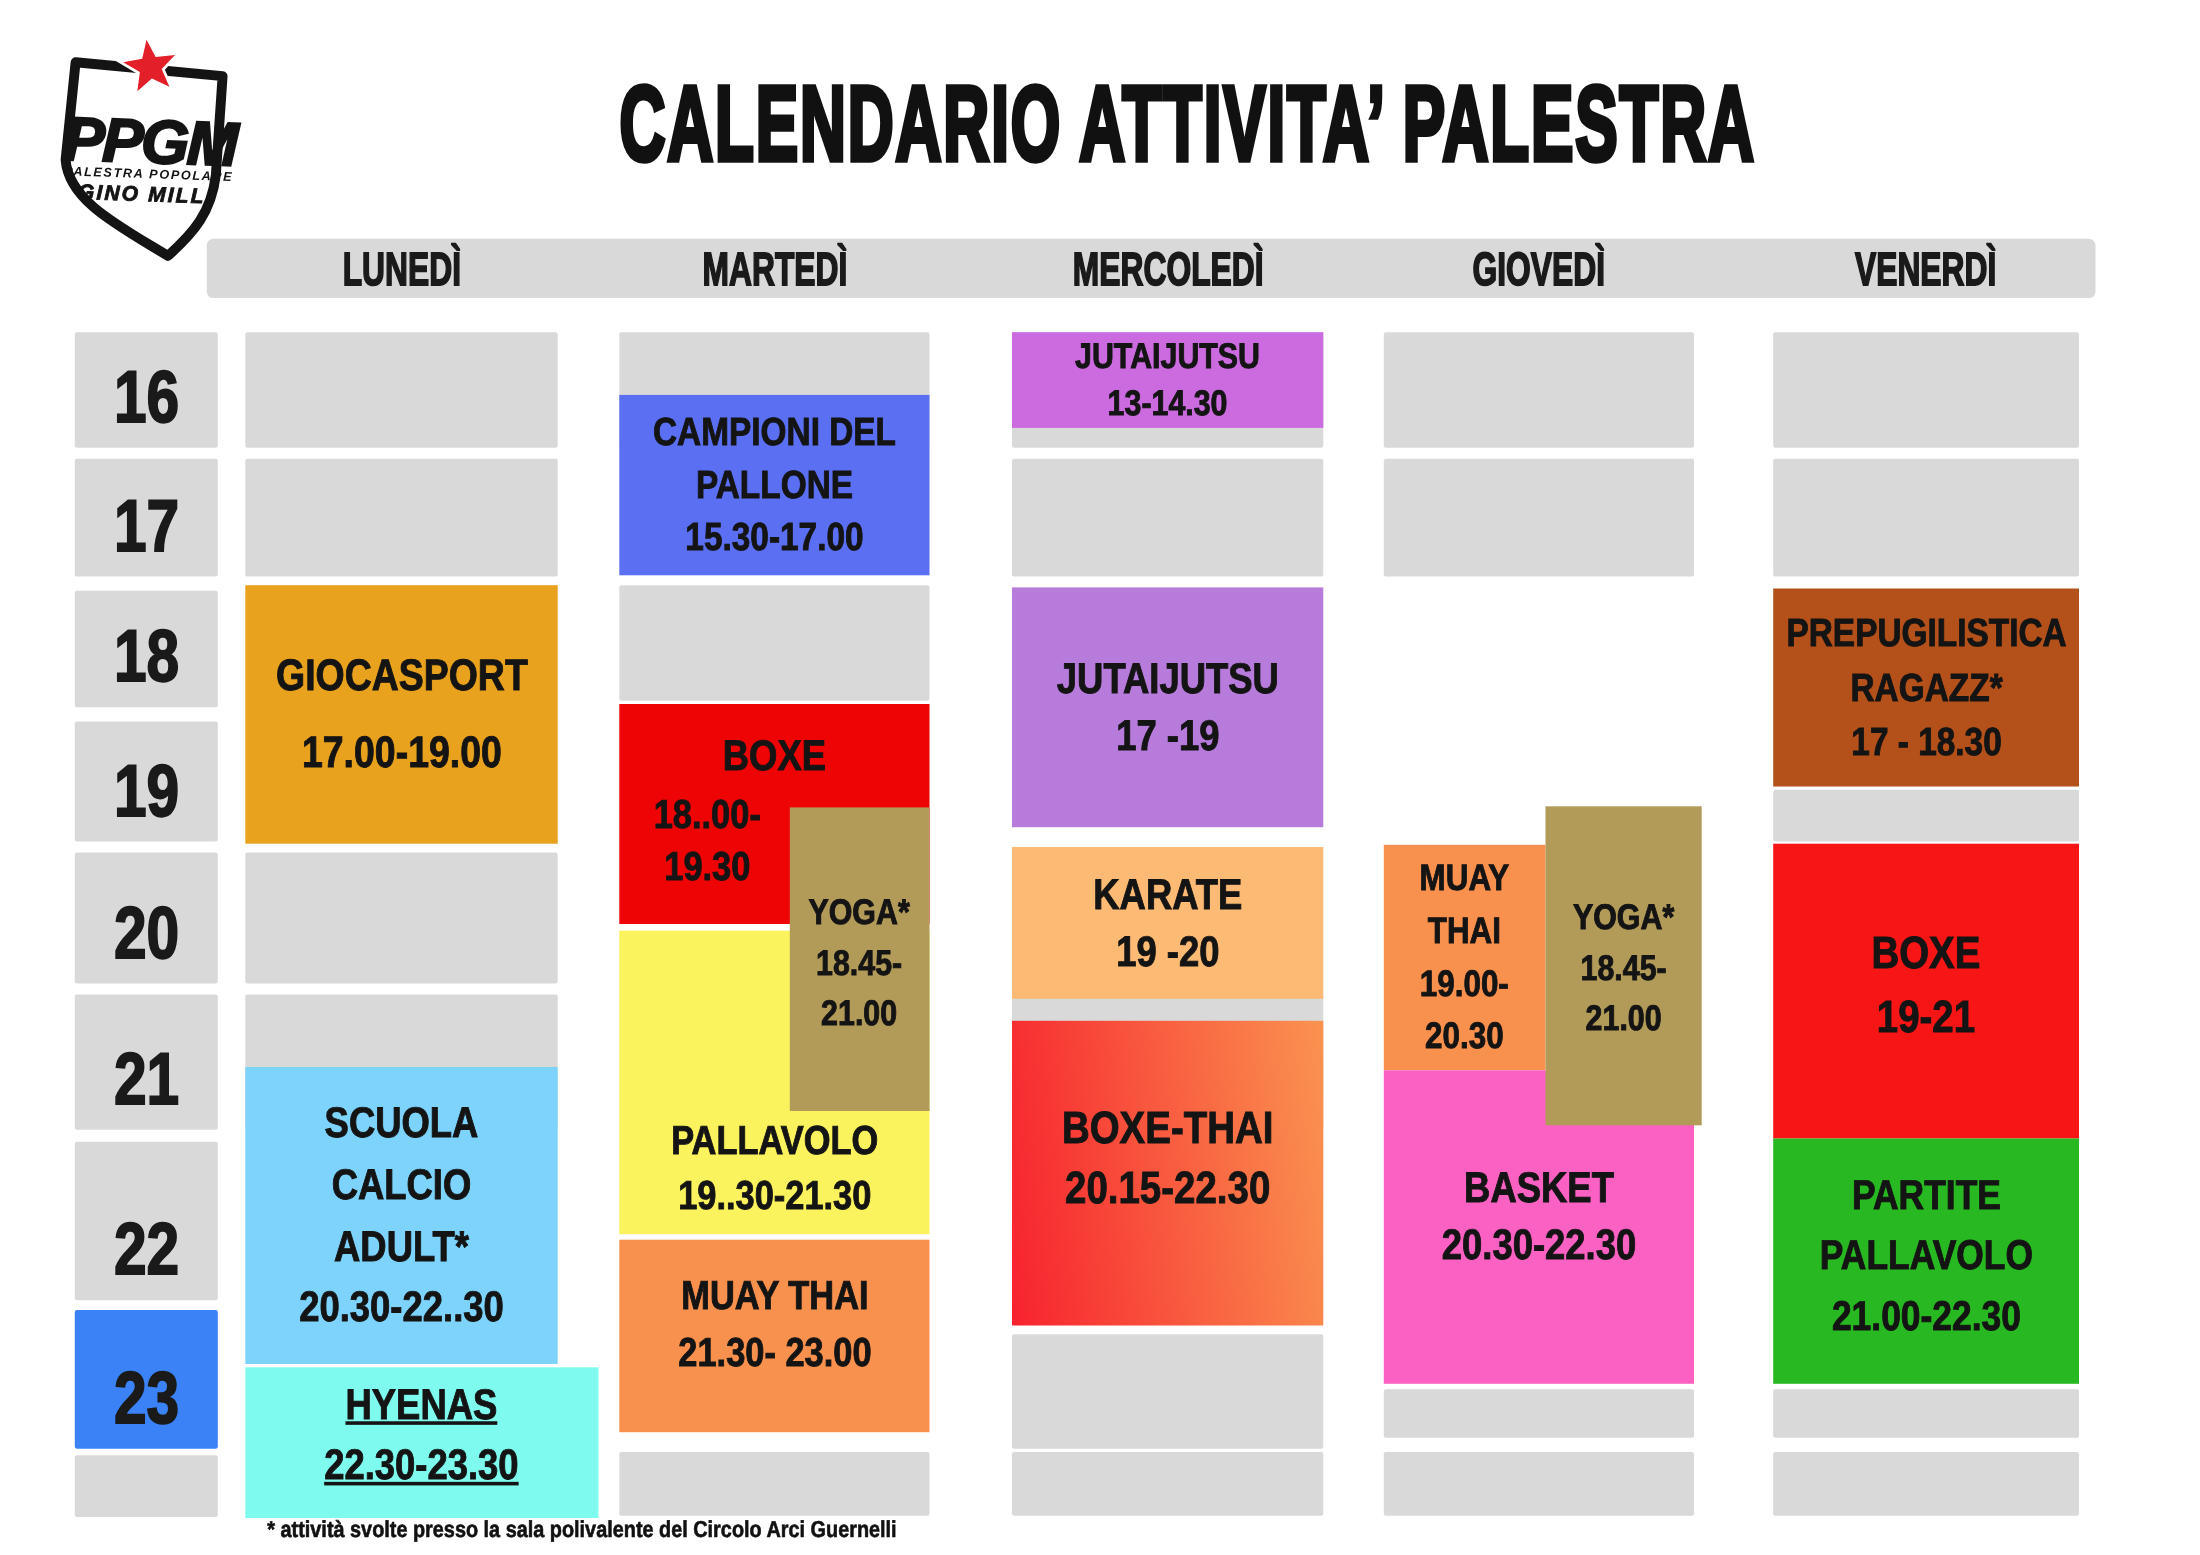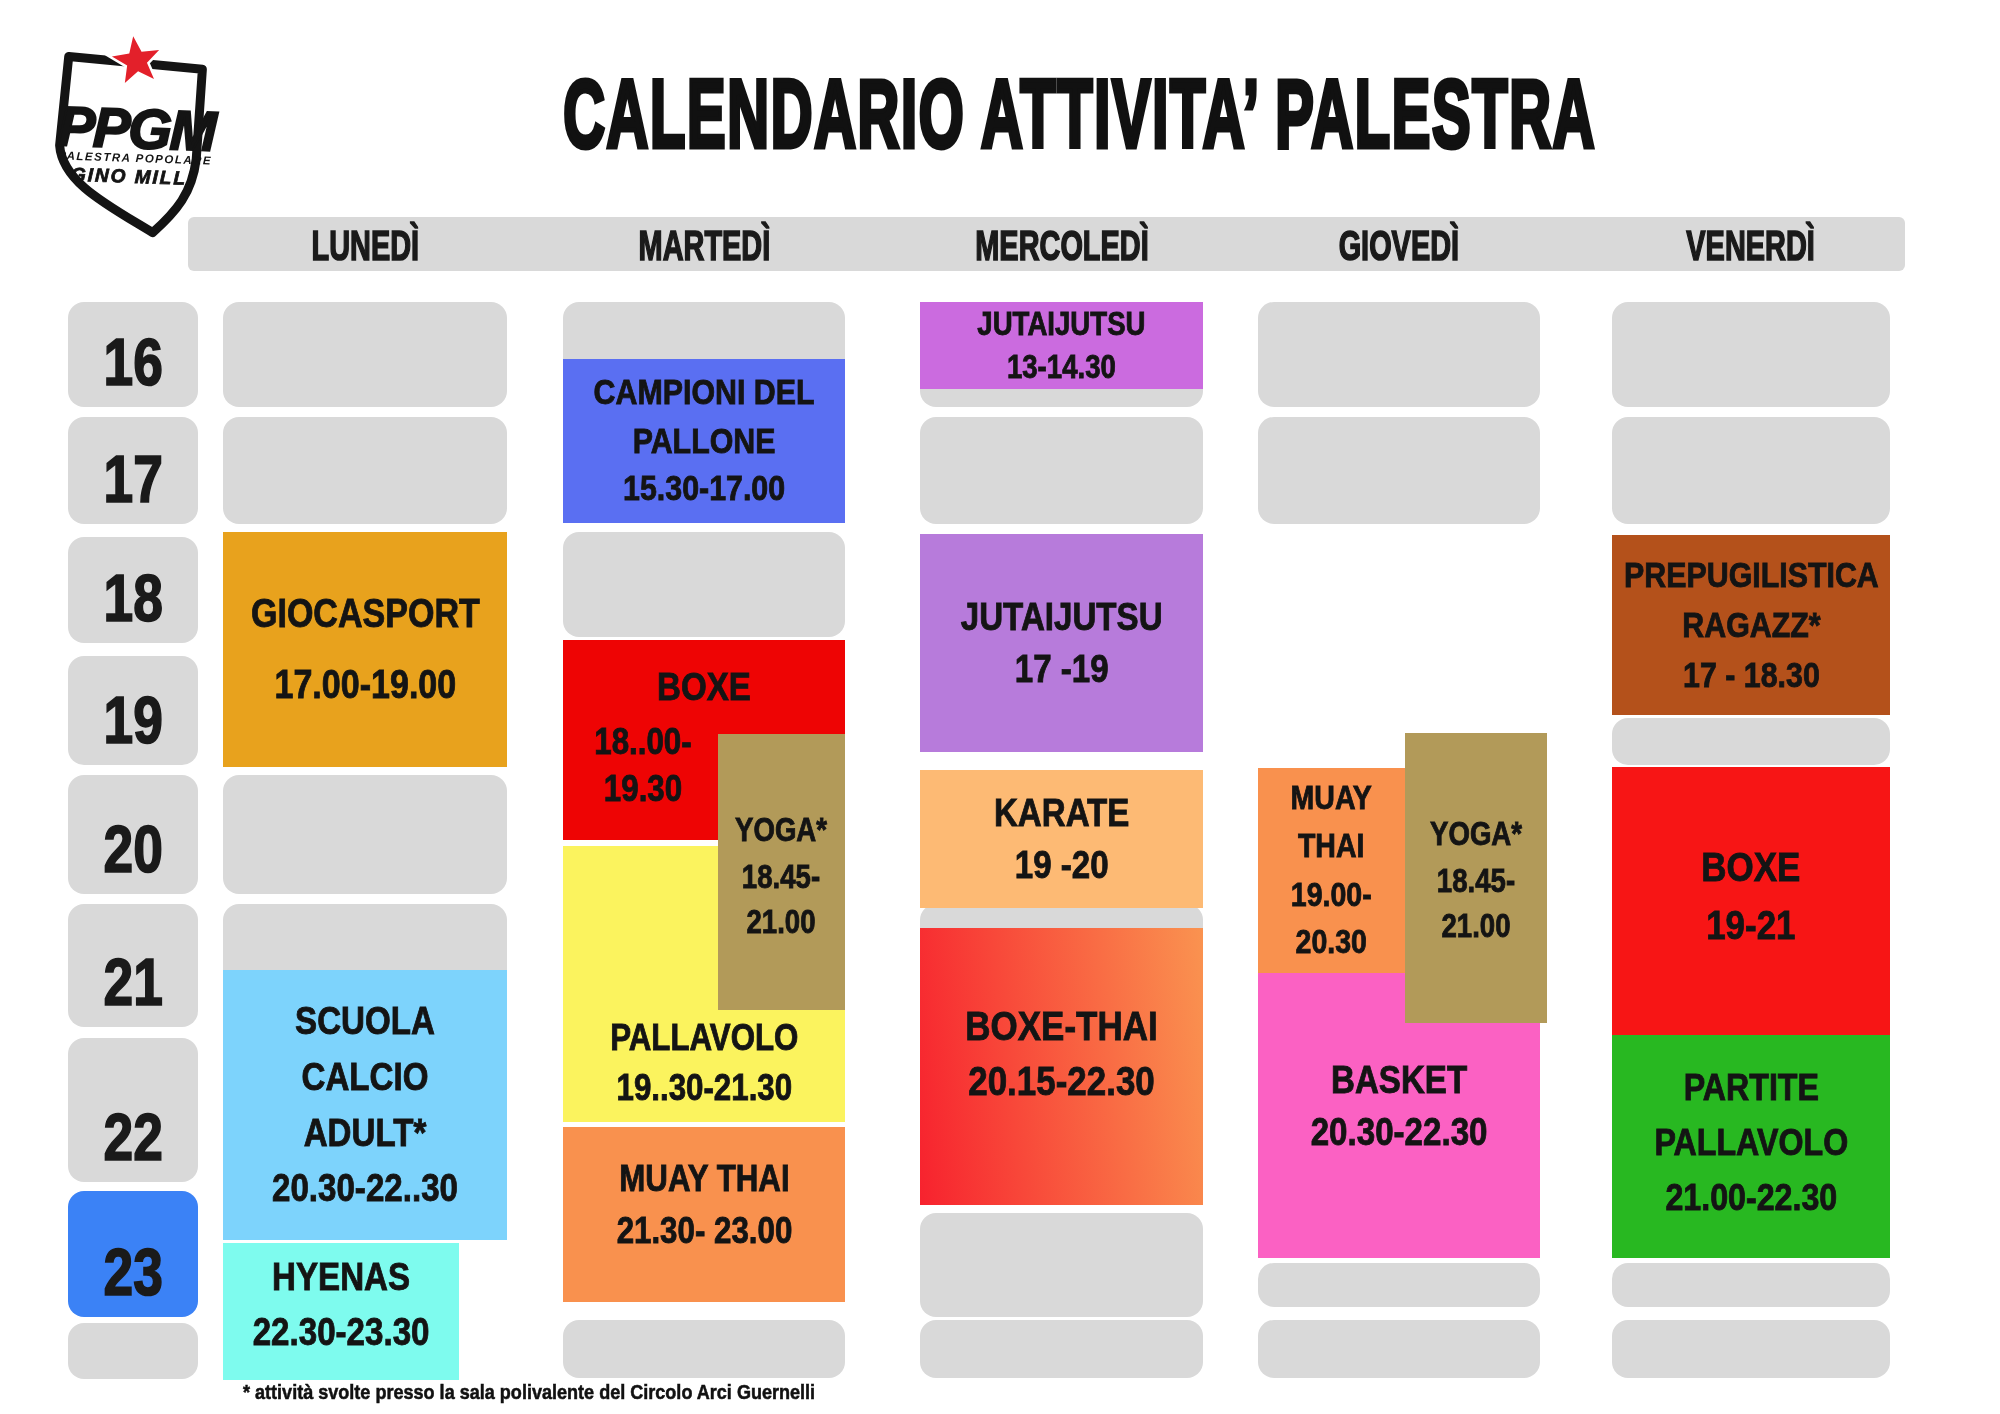--- a/index.html
+++ b/index.html
@@ -1,20 +1,20 @@
 <!DOCTYPE html>
 <html><head>
 <meta charset="utf-8">
 <style>
   html,body{margin:0;padding:0;background:#ffffff;}
   #canvas{
     position:relative;width:2000px;height:1414px;background:#ffffff;overflow:hidden;
     font-family:"Liberation Sans","DejaVu Sans",sans-serif;color:#151515;
   }
-  .cell{position:absolute;background:#D9D9D9;border-radius:16px;}
+  .cell{position:absolute;background:#D9D9D9;border-radius:2px;}
   .hourcell{display:flex;align-items:flex-end;justify-content:center;padding-bottom:12px;box-sizing:border-box;}
   .hnum{font-size:58px;font-weight:bold;color:#1A1A1A;line-height:1;
         transform:scale(.92,1.15);transform-origin:center bottom;-webkit-text-stroke:1.5px #1A1A1A;}
   #headerbar{position:absolute;left:188px;top:217px;width:1717px;height:54px;border-radius:6px;}
   .dayhdr{position:absolute;top:224px;height:42px;line-height:42px;text-align:center;
           font-size:34px;font-weight:bold;color:#1A1A1A;}
   .dayhdr span{display:inline-block;transform:scale(.85,1.25);transform-origin:center;-webkit-text-stroke:1.3px #1A1A1A;}
   #title{position:absolute;left:380px;top:58px;width:1400px;height:110px;line-height:110px;
          text-align:center;font-size:68px;font-weight:bold;color:#111;}
   #title span{display:inline-block;transform:scale(.85,1.42);transform-origin:center;
@@ -91,21 +91,21 @@
   </div>
 
   <div class="blk" style="left: 223px; top: 970px; width: 284px; height: 270px; background: #7dd3fc;">
     <div class="tx" style="font-size:36px;line-height:1.44;">
       <div>SCUOLA CALCIO</div>
       <div>ADULT*</div>
       <div>20.30-22..30</div>
     </div>
   </div>
 
-  <div class="blk" style="left: 223px; top: 1243px; width: 236px; height: 137px; padding-bottom: 14px; background: rgb(126, 251, 238);">
+  <div class="blk" style="left: 223px; top: 1243px; width: 321px; height: 137px; padding-bottom: 14px; background: rgb(126, 251, 238); text-decoration: underline;">
     <div class="tx" style="font-size:36px;line-height:1.41;">
       <div>HYENAS</div>
       <div>22.30-23.30</div>
     </div>
   </div>
 
   <div class="cell" style="left: 563px; top: 302px; width: 282px; height: 105px; background: rgb(217, 217, 217);"></div>
   <div class="cell" style="left: 563px; top: 532px; width: 282px; height: 105px; background: rgb(217, 217, 217);"></div>
   <div class="cell" style="left: 563px; top: 1320px; width: 282px; height: 58px; background: rgb(217, 217, 217);"></div>
 

